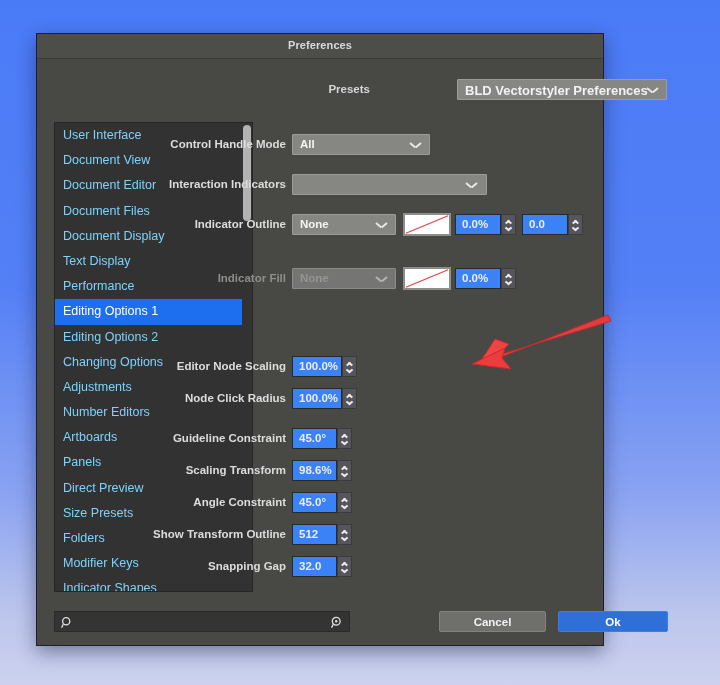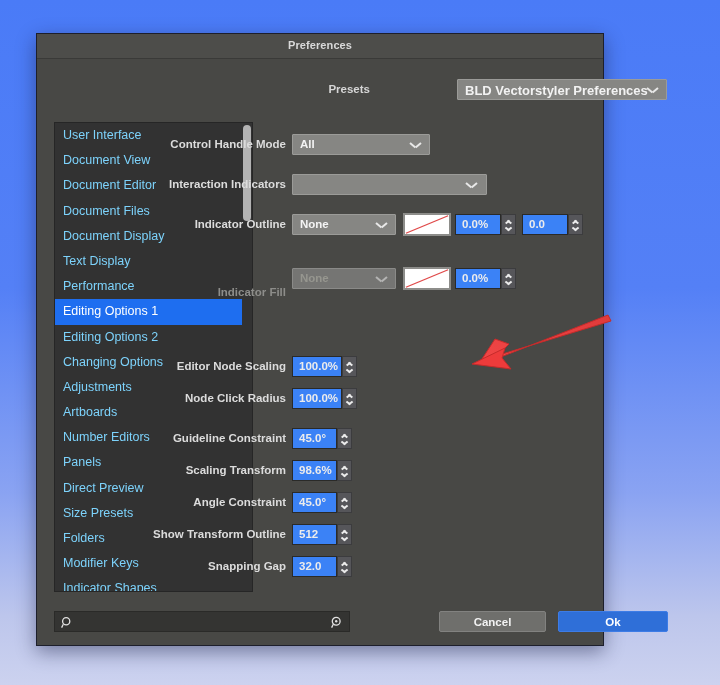--- a/index.html
+++ b/index.html
@@ -151,21 +151,21 @@
   .flabel {
     position: absolute;
     right: 100%;
     margin-right: 6px;
     top: 4px;
     color: #dcdcdc;
     font-size: 11.5px;
     font-weight: bold;
     white-space: nowrap;
   }
-  .flabel.dim { color: #8d8d8a; margin-top: 14px; }
+  .flabel.dim { color: #8d8d8a; }
 
   .sel {
     position: absolute;
     left: 0; top: 0;
     height: 21px;
     background: #868683;
     border: 1px solid #9b9b98;
     border-radius: 1px;
     box-sizing: border-box;
   }
@@ -320,22 +320,22 @@
         <div class="side-item"><span>Document View</span></div>
         <div class="side-item"><span>Document Editor</span></div>
         <div class="side-item"><span>Document Files</span></div>
         <div class="side-item"><span>Document Display</span></div>
         <div class="side-item"><span>Text Display</span></div>
         <div class="side-item"><span>Performance</span></div>
         <div class="side-item selected"><span>Editing Options 1</span></div>
         <div class="side-item"><span>Editing Options 2</span></div>
         <div class="side-item"><span>Changing Options</span></div>
         <div class="side-item"><span>Adjustments</span></div>
+        <div class="side-item"><span>Number Editors</span></div>
         <div class="side-item"><span>Artboards</span></div>
-        <div class="side-item"><span>Number Editors</span></div>
         <div class="side-item"><span>Panels</span></div>
         <div class="side-item"><span>Direct Preview</span></div>
         <div class="side-item"><span>Size Presets</span></div>
         <div class="side-item"><span>Folders</span></div>
         <div class="side-item"><span>Modifier Keys</span></div>
         <div class="side-item"><span>Indicator Shapes</span></div>
       </div>
     <div id="side-scroll-track">
       <div id="side-scroll-thumb"></div>
     </div>

